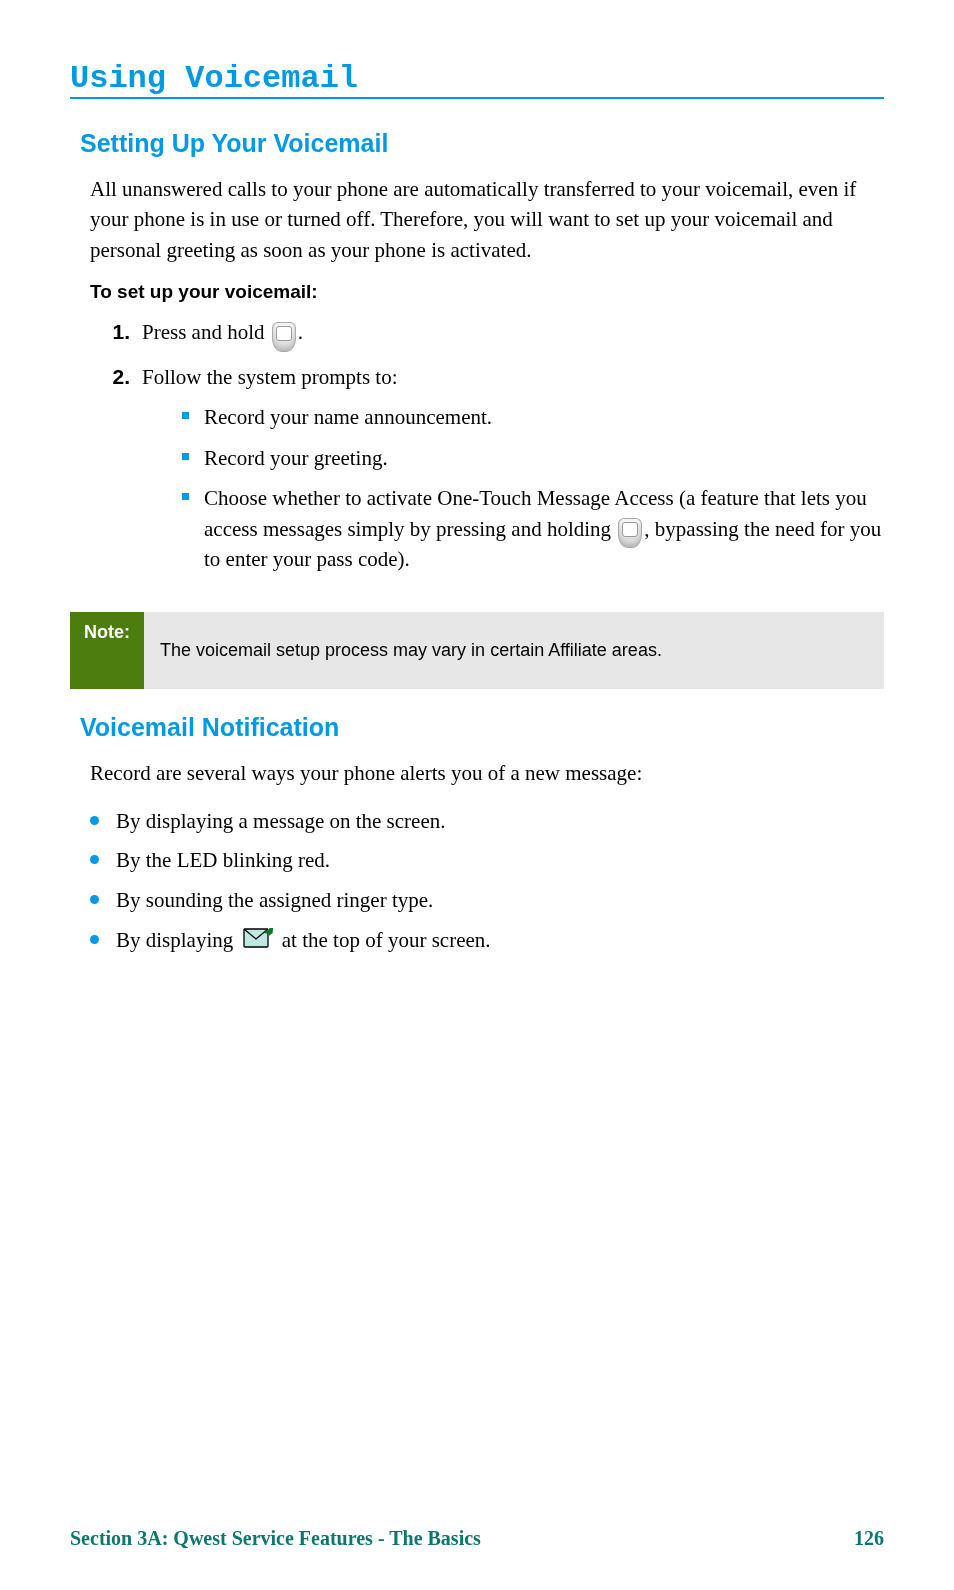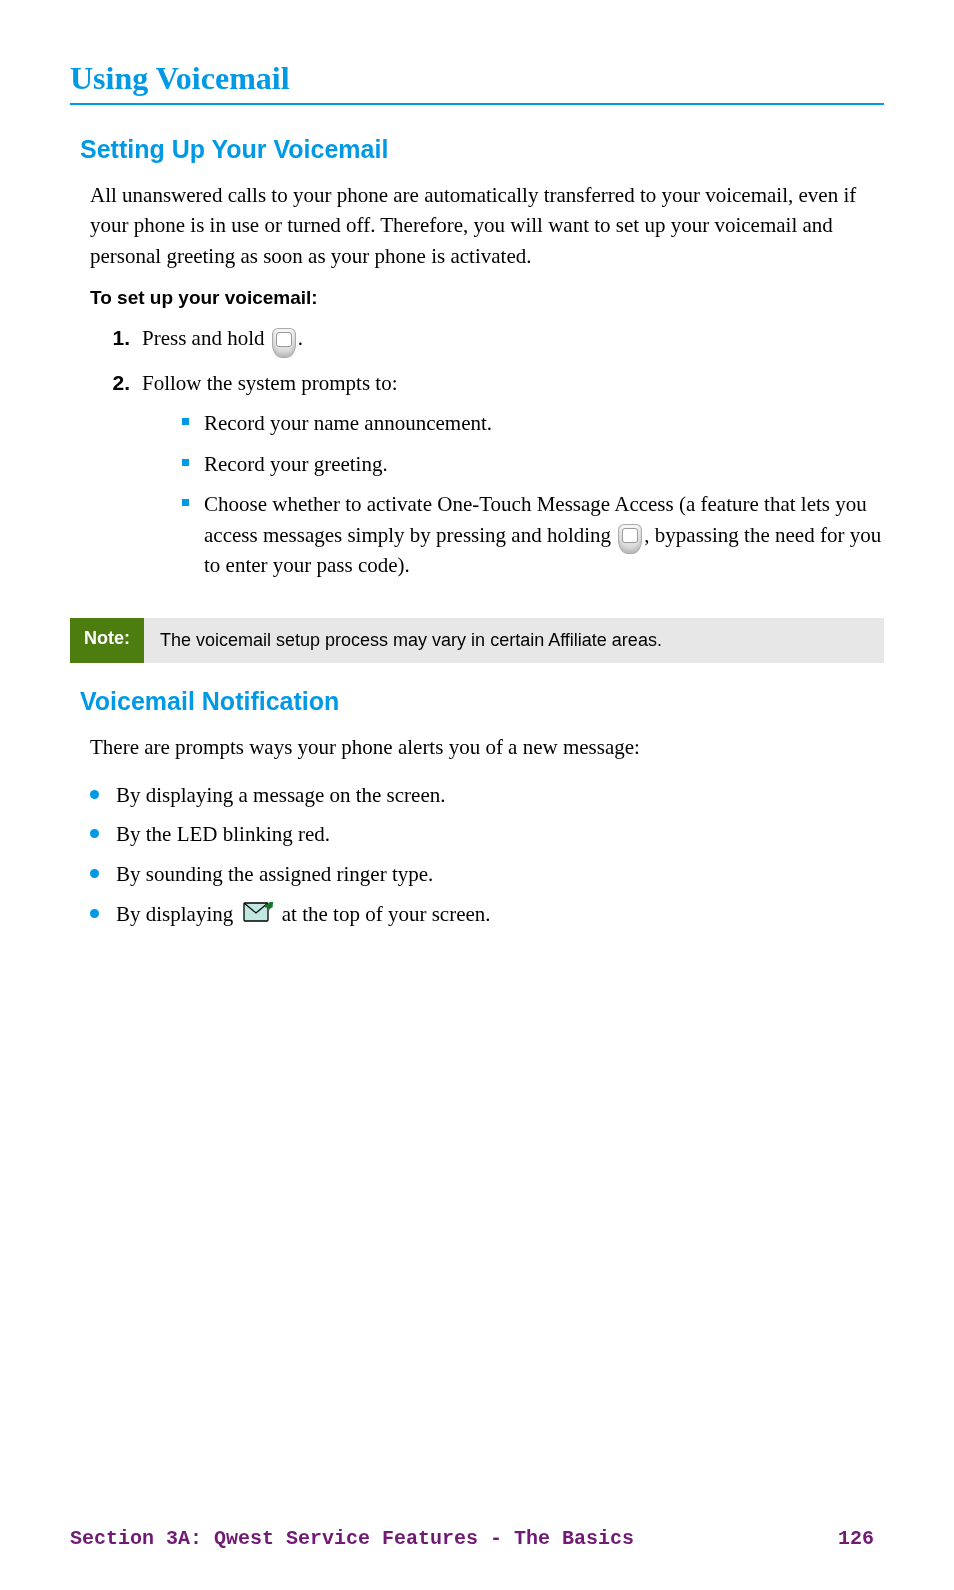--- a/index.html
+++ b/index.html
@@ -10,26 +10,25 @@
     color: #000;
     width: 954px;
   }
   .page {
     padding: 60px 70px 40px 70px;
     box-sizing: border-box;
     min-height: 1590px;
     position: relative;
   }
   .h1 {
-    font-family: Liberation Serif, serif;
+    font-family: Liberation Mono, monospace;
     font-weight: 700;
     font-size: 32px;
     color: #0099e5;
     border-bottom: 2px solid #0099e5;
-    padding-bottom: 6px;
     margin-bottom: 30px;
   }
   .h2 {
     font-family: "Helvetica Neue", Helvetica, Arial, sans-serif;
     font-weight: 700;
     font-size: 25px;
     color: #0099e5;
     margin: 24px 0 16px 10px;
   }
   .body-text {
@@ -116,21 +115,21 @@
   }
   .note-label {
     background: #4d7c0f;
     color: #fff;
     font-weight: 700;
     padding: 10px 14px;
   }
   .note-text {
     background: #e7e7e7;
     color: #000;
-    padding: 12px 16px;
+    padding: 28px 16px;
     flex: 1;
   }
   .key-icon {
     display: inline-block;
     vertical-align: middle;
     width: 22px;
     height: 28px;
     background: linear-gradient(180deg,#f7f7f7,#d4d4d4);
     border: 1px solid #aaa;
     border-radius: 6px 6px 10px 10px / 6px 6px 14px 14px;
@@ -147,28 +146,28 @@
     background: #fff;
   }
   .mail-icon {
     display: inline-block;
     vertical-align: middle;
     margin: 0 4px -4px 4px;
   }
   .footer {
     position: absolute;
     left: 70px;
-    right: 80px;
+    right: 70px;
     bottom: 40px;
     display: flex;
     justify-content: space-between;
-    font-family: Liberation Mono, monospace;
+    font-family: Liberation Serif, serif;
     font-weight: 700;
     font-size: 20px;
-    color: #701a75;
+    color: #0f766e;
   }
 </style>
 </head>
 <body>
 
 <div class="page">
 
   <div class="h1">Using Voicemail</div>
 
   <div class="h2">Setting Up Your Voicemail</div>
@@ -200,21 +199,21 @@
     </li>
   </ol>
 
   <div class="note-box">
     <div class="note-label">Note:</div>
     <div class="note-text">The voicemail setup process may vary in certain Affiliate areas.</div>
   </div>
 
   <div class="h2">Voicemail Notification</div>
 
-  <p class="body-text">There are prompts ways your phone alerts you of a new message:</p>
+  <p class="body-text">Record are several ways your phone alerts you of a new message:</p>
 
   <ul class="dots">
     <li>By displaying a message on the screen.</li>
     <li>By the LED blinking red.</li>
     <li>By sounding the assigned ringer type.</li>
     <li>
       <span>By displaying </span>
       <span class="mail-icon">
         <svg width="30" height="22" viewBox="0 0 30 22">
           <rect x="1" y="1" width="24" height="18" rx="1" fill="#bfe9e0" stroke="#000" stroke-width="1.3"></rect>

